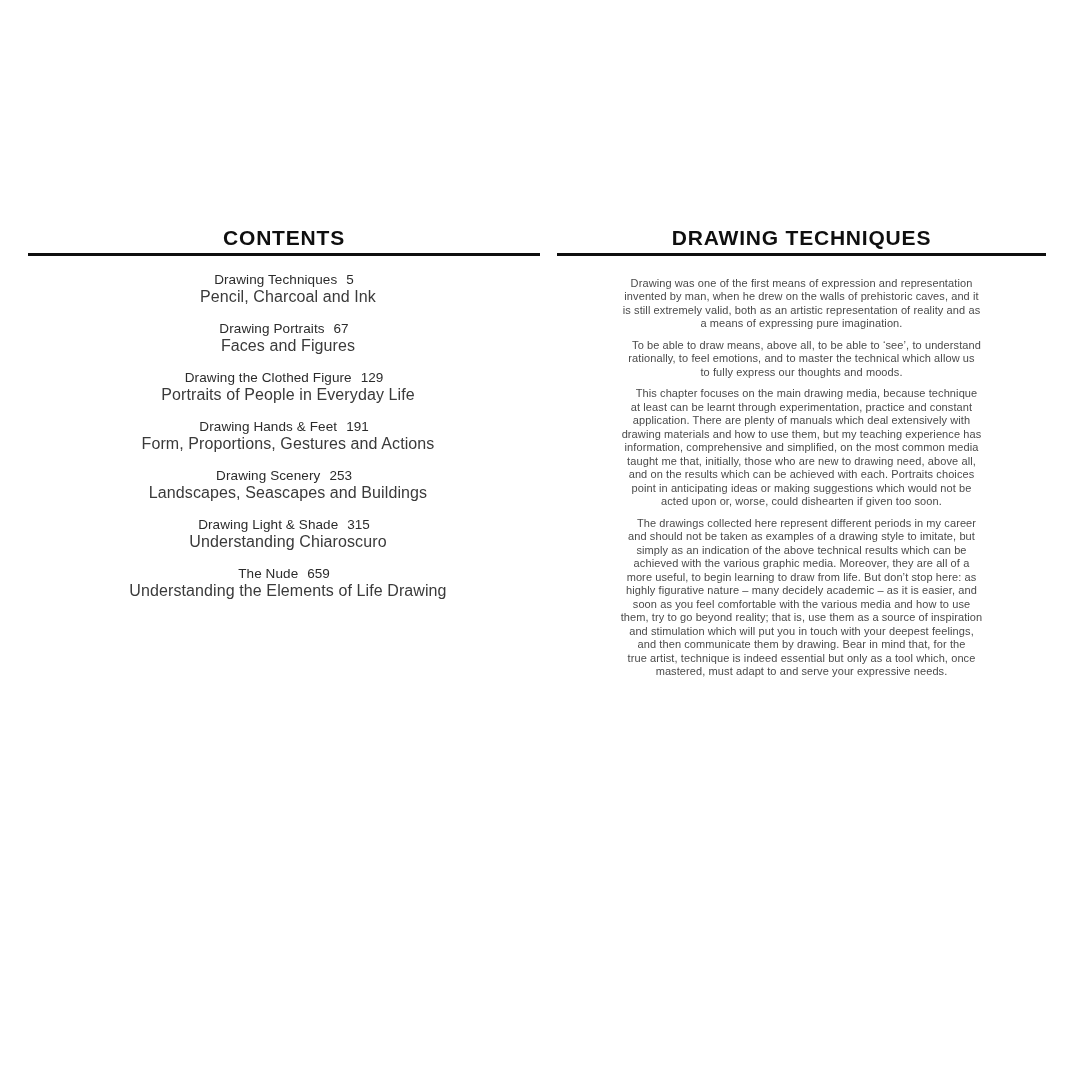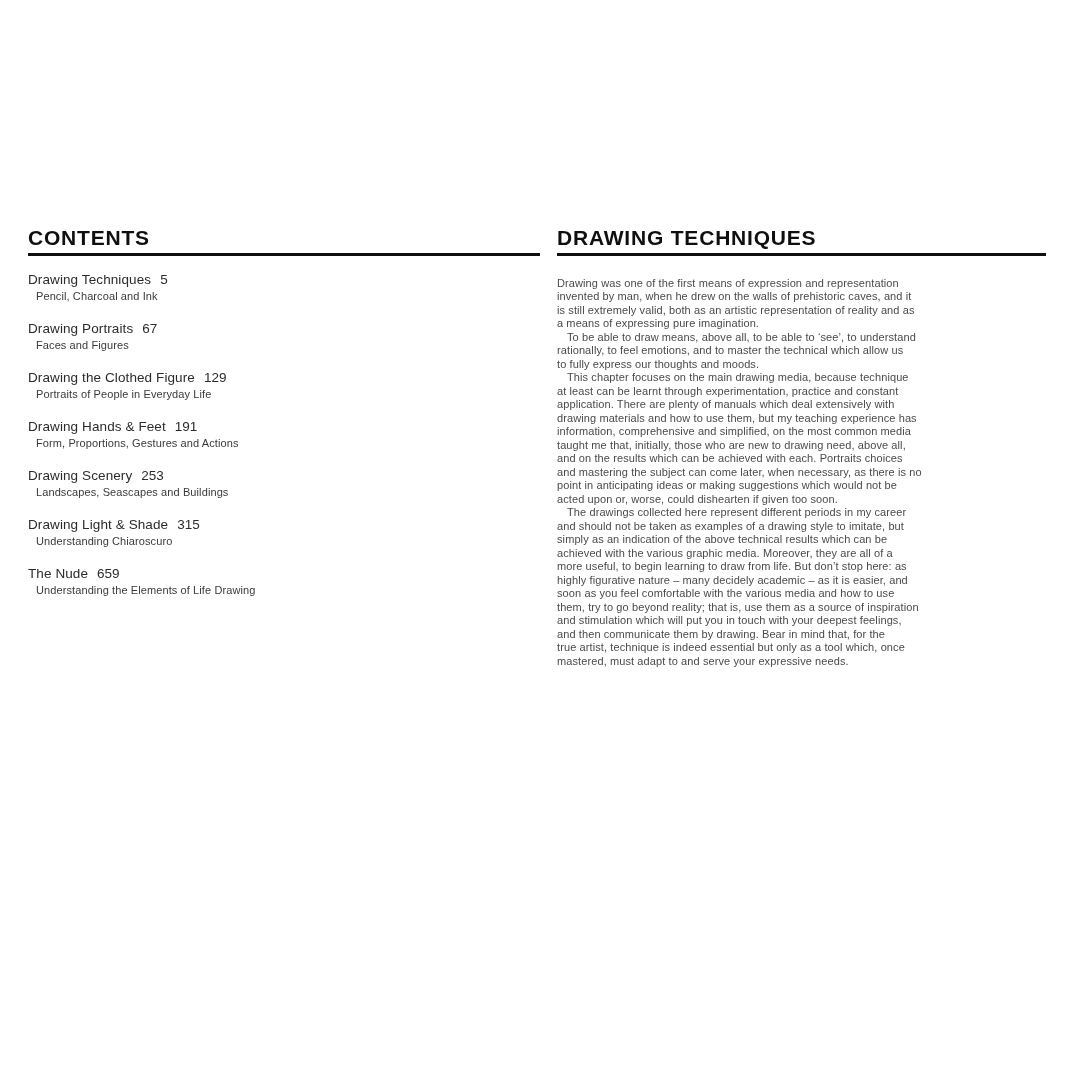--- a/index.html
+++ b/index.html
@@ -2,53 +2,54 @@
 <html><head>
 <meta charset="utf-8">
 <style>
   html,body{margin:0;padding:0;background:#ffffff;}
   .page{
     position:relative;
     width:1080px;height:1028px;
     background:#ffffff;
     font-family:"Liberation Sans", sans-serif;
     overflow:hidden;
+    text-align:center;
   }
   .col{position:absolute;top:226px;}
   .col-left{left:28px;width:512px;}
   .col-right{left:557px;width:489px;}
   .col-title{
     margin:0;
     font-size:21px;line-height:24px;
     font-weight:bold;
     letter-spacing:0.8px;
     color:#0f0f0f;
     white-space:nowrap;
   }
   .rule{height:2.5px;background:#0f0f0f;margin-top:3px;}
   
   .toc{margin-top:15px;}
   .toc-entry{margin-bottom:17px;}
   .toc-line{line-height:16px;white-space:nowrap;}
   .toc-title{font-size:13.5px;color:#2b2b2b;letter-spacing:0.1px;}
   .toc-page{font-size:13.5px;color:#2b2b2b;margin-left:9px;}
   .toc-sub{
-    font-size:11px;line-height:13px;
+    font-size:16px;line-height:13px;
     color:#3a3a3a;
     padding-left:8px;margin-top:2px;
     white-space:nowrap;letter-spacing:0.1px;
   }
   
   .article{
     margin-top:21px;
     font-size:11px;line-height:13.5px;
     color:#4a4a4a;
     letter-spacing:0.1px;
   }
-  .para{margin:0;}
+  .para{margin:8px;}
   .line{white-space:nowrap;}
   .line.indent{padding-left:10px;}
 </style>
 </head>
 <body>
 
 <div class="page">
 
   <div class="col col-left">
     <h1 class="col-title">CONTENTS</h1>
@@ -115,21 +116,20 @@
           <div class="line">to fully express our thoughts and moods.</div>
         </div>
         <div class="para">
           <div class="line indent">This chapter focuses on the main drawing media, because technique</div>
           <div class="line">at least can be learnt through experimentation, practice and constant</div>
           <div class="line">application. There are plenty of manuals which deal extensively with</div>
           <div class="line">drawing materials and how to use them, but my teaching experience has</div>
           <div class="line">information, comprehensive and simplified, on the most common media</div>
           <div class="line">taught me that, initially, those who are new to drawing need, above all,</div>
           <div class="line">and on the results which can be achieved with each. Portraits choices</div>
-          <div class="line">and mastering the subject can come later, when necessary, as there is no</div>
           <div class="line">point in anticipating ideas or making suggestions which would not be</div>
           <div class="line">acted upon or, worse, could dishearten if given too soon.</div>
         </div>
         <div class="para">
           <div class="line indent">The drawings collected here represent different periods in my career</div>
           <div class="line">and should not be taken as examples of a drawing style to imitate, but</div>
           <div class="line">simply as an indication of the above technical results which can be</div>
           <div class="line">achieved with the various graphic media. Moreover, they are all of a</div>
           <div class="line">more useful, to begin learning to draw from life. But don’t stop here: as</div>
           <div class="line">highly figurative nature – many decidely academic – as it is easier, and</div>

